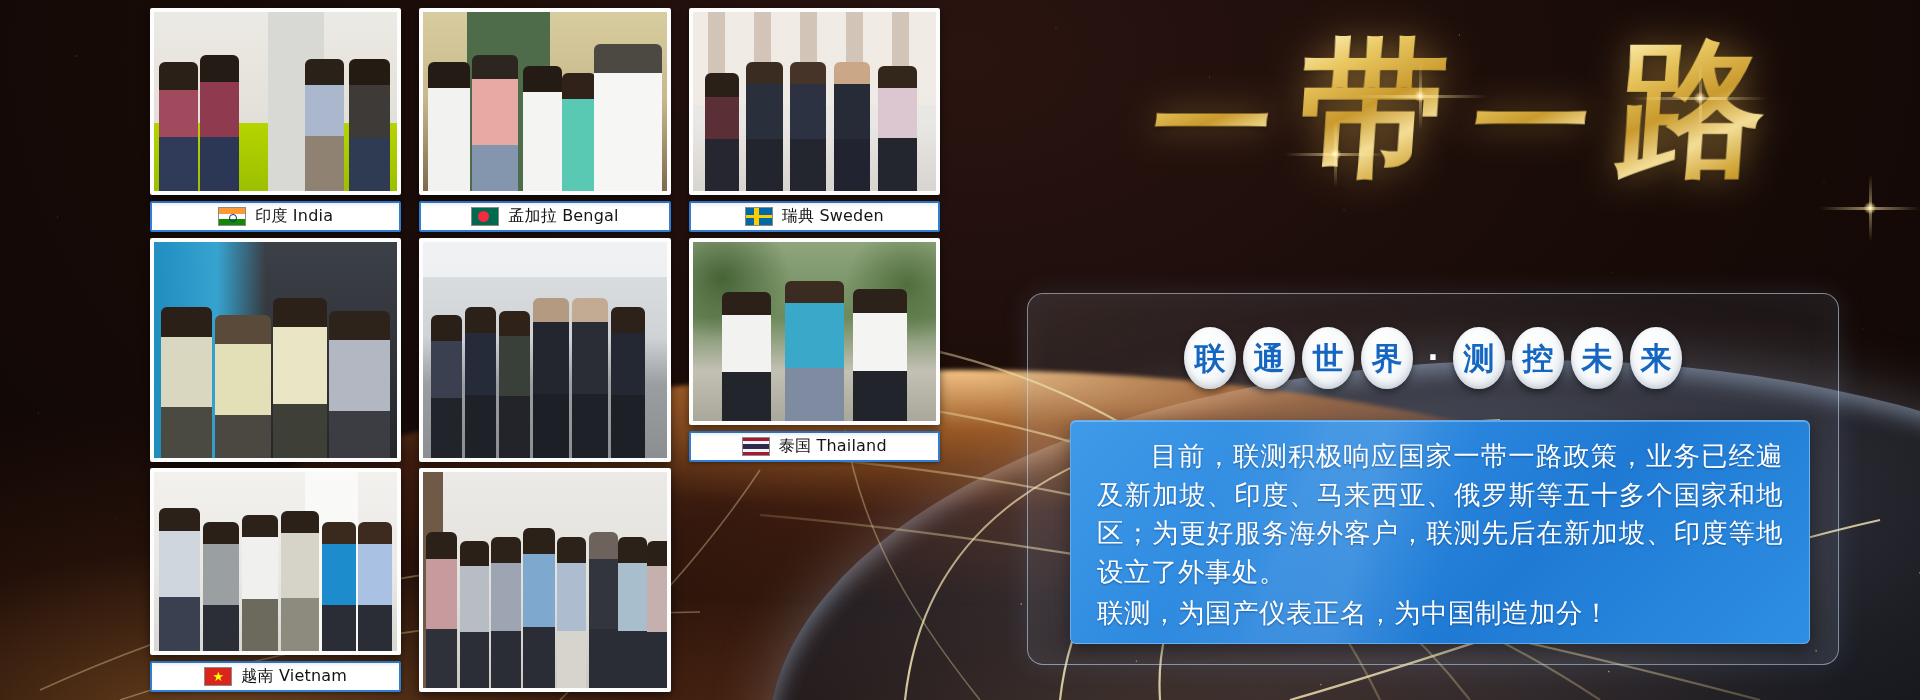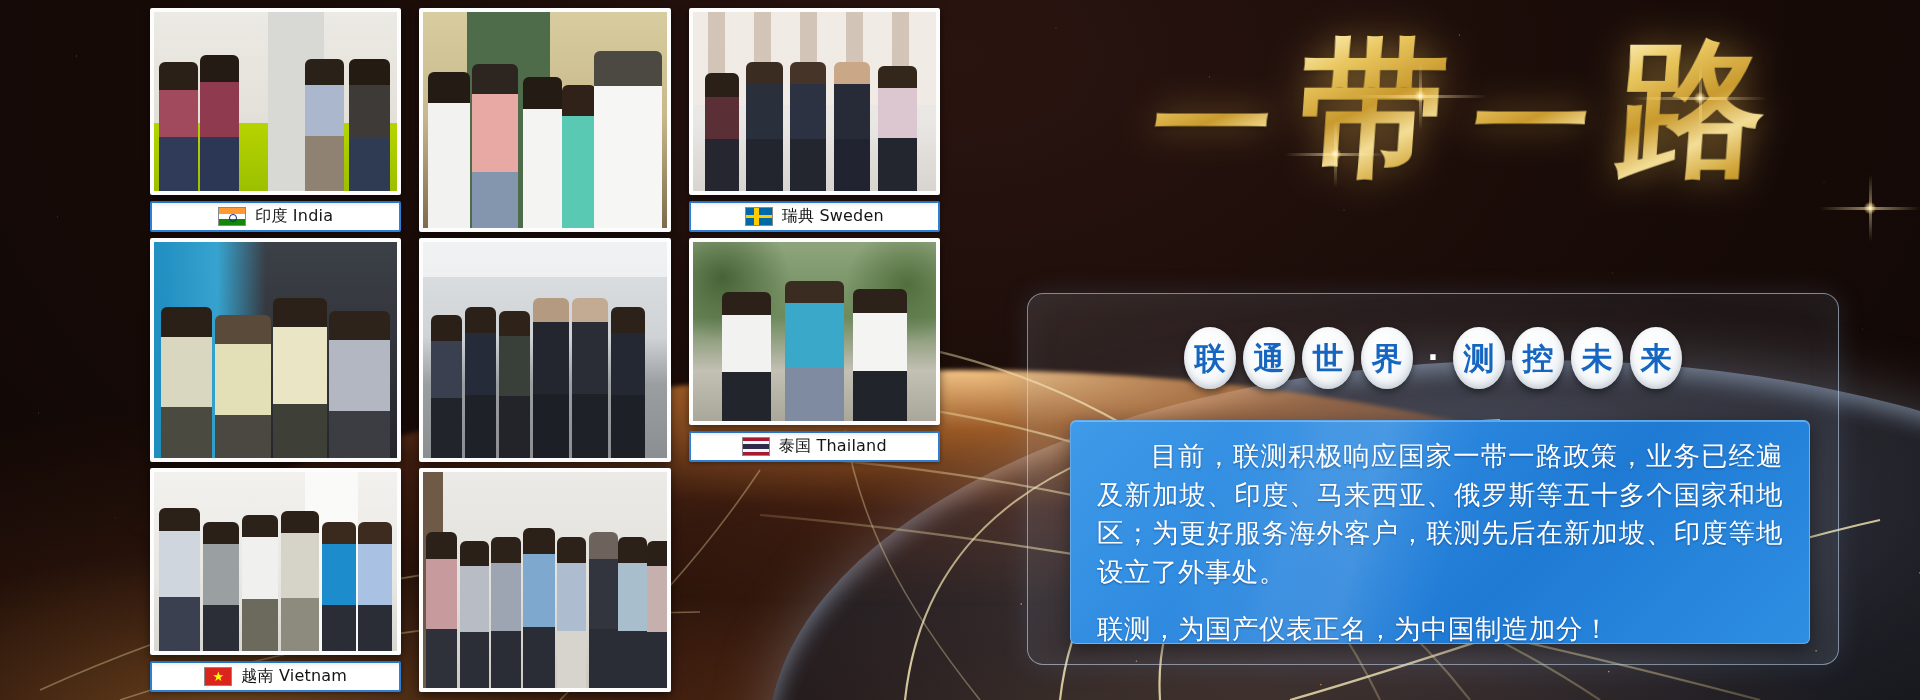--- a/index.html
+++ b/index.html
@@ -222,21 +222,21 @@
   }
   .bb-text{
     position:relative; z-index:2;
     color:#ffffff;
     font-family:"DejaVu Sans","Liberation Sans",sans-serif;
     font-size:26.5px; line-height:1.46; letter-spacing:.5px;
     text-align:justify; text-align-last:left;
     text-shadow:0 1px 2px rgba(0,40,90,.45);
   }
   .bb-text .indent{ display:inline-block; width:2em; }
-  .bb-text .lastline{ display:block; text-align:center; margin-top:18px; }
+  .bb-text .lastline{ display:block; text-align:center; margin-top:2px; }
 </style>
 </head>
 <body>
 
 <div class="stage">
 
   <div class="bg-space"></div>
   <div class="bg-stars"></div>
   <div class="bg-earth"></div>
   <div class="bg-earth-rim"></div>
@@ -291,20 +291,24 @@
     <div class="cell">
       <div class="photo">
         <div class="scene" style="background:linear-gradient(180deg,#d8cda0 0%,#c8b98c 48%,#7e6a4c 100%);"></div>
         <div class="scene" style="background:linear-gradient(90deg,transparent 18%, #4e6b4a 18% 52%, transparent 52%), linear-gradient(180deg,transparent 0 12%, rgba(0,0,0,0) 12%);"></div>
         <div class="ppl" style="left:2%;  width:17%; height:72%; background:linear-gradient(180deg,#241c14 0 20%,#f2f2f0 20% 100%);"></div>
         <div class="ppl" style="left:20%; width:19%; height:76%; background:linear-gradient(180deg,#2d2620 0 18%,#e8a9a4 18% 66%,#8496ad 66% 100%);"></div>
         <div class="ppl" style="left:41%; width:16%; height:70%; background:linear-gradient(180deg,#241c14 0 21%,#f4f4f2 21% 100%);"></div>
         <div class="ppl" style="left:57%; width:14%; height:66%; background:linear-gradient(180deg,#302218 0 22%,#59c9b4 22% 100%);"></div>
         <div class="ppl" style="left:70%; width:28%; height:82%; background:linear-gradient(180deg,#4c4842 0 20%,#f6f6f4 20% 100%);"></div>
       </div>
+      <div class="caption">
+        <span class="cap-flag f-bd"></span>
+        <span class="cap-text">孟加拉 Bengal</span>
+      </div>
     </div>
 
     <div class="cell">
       <div class="photo">
         <div class="scene" style="background:linear-gradient(180deg,#f0eeec 0%,#e9e7e4 62%,#d8d4cf 100%);"></div>
         <div class="scene" style="background:
             repeating-linear-gradient(90deg, transparent 0 6%, rgba(205,190,175,.85) 6% 13%, transparent 13% 19%),
             linear-gradient(180deg, rgba(240,235,228,.9) 0 52%, transparent 52%);"></div>
         <div class="ppl" style="left:5%;  width:14%; height:66%; background:linear-gradient(180deg,#2a2017 0 20%,#5a2f35 20% 56%,#262630 56% 100%);"></div>
         <div class="ppl" style="left:22%; width:15%; height:72%; background:linear-gradient(180deg,#3a2c20 0 17%,#2a2f3c 17% 60%,#22242e 60% 100%);"></div>

